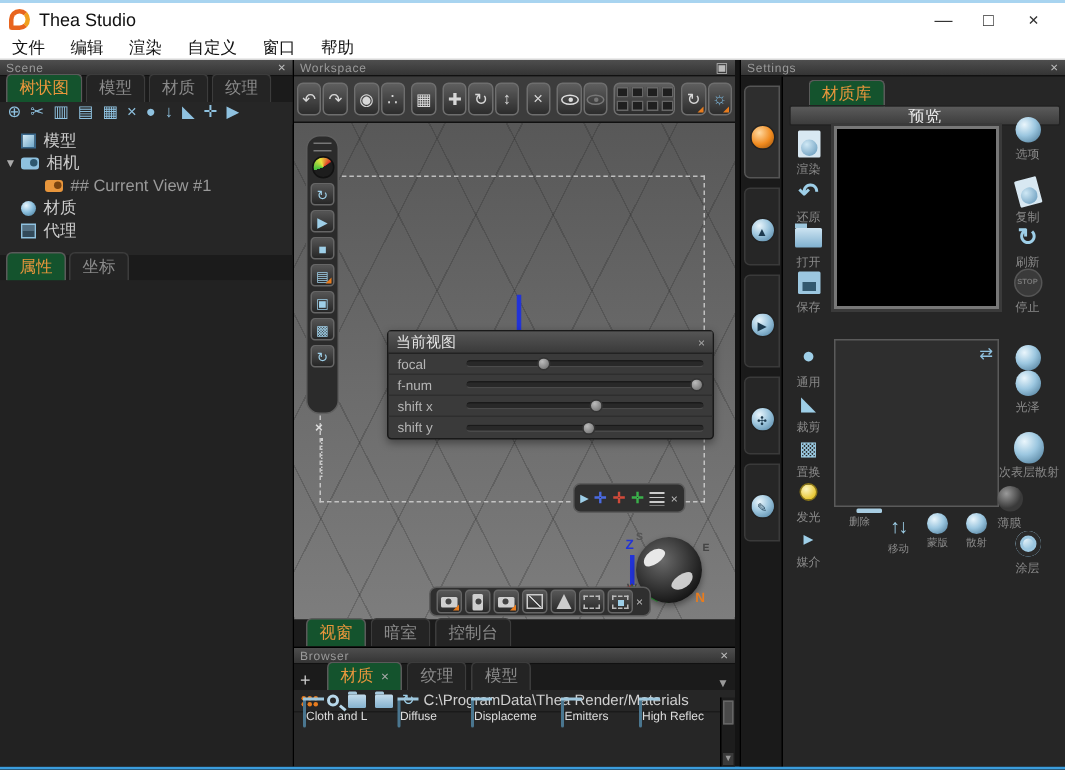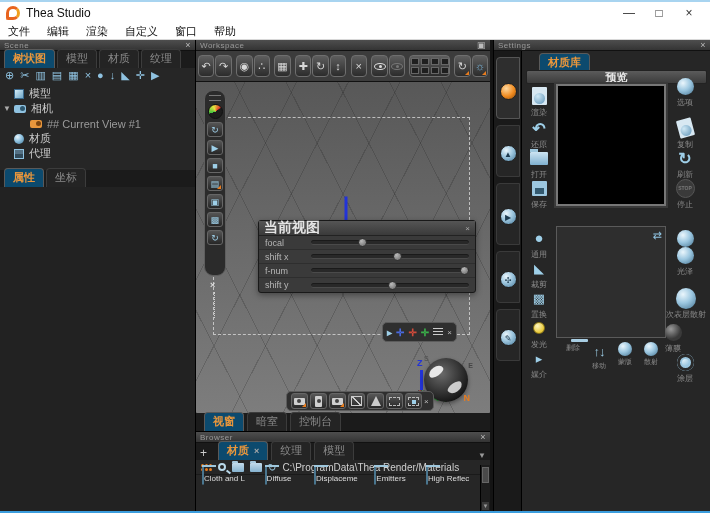--- a/index.html
+++ b/index.html
@@ -20,21 +20,21 @@
   
   .main { position:absolute; top:38px; left:0; right:0; bottom:0; background:#141414; }
   .panel { position:absolute; background:#262626; }
   .phdr { height:11px; background:linear-gradient(#4e4e4e,#343434); color:#9a9a9a; font-size:8px;
           display:flex; justify-content:space-between; align-items:center; padding:0 4px;
           border-bottom:1px solid #111; letter-spacing:.5px; }
   .phdr .x { color:#bbb; font-size:9px; }
   .tabrow { display:flex; align-items:flex-end; background:#1b1b1b; height:17px; padding-left:4px; gap:2px; }
   .tab { font-size:11px; color:#8a8a8a; padding:1px 8px 2px; border-radius:4px 4px 0 0;
          background:#242424; border:1px solid #3c3c3c; border-bottom:none; white-space:nowrap; }
-  .tab.active { color:#e8963c; background:#0c4a6e; border-color:#5a5a5a; font-weight:bold; }
+  .tab.active { color:#e8963c; background:#14532d; border-color:#5a5a5a; font-weight:normal; }
 
   
   #scene { left:0; top:0; width:196px; bottom:0; border-right:1px solid #000; }
   .tools { height:15px; display:flex; align-items:center; gap:6px; padding:0 5px; background:#262626; }
   .tico { color:#8fc2e0; font-size:11px; line-height:11px; }
   .tree { padding:3px 0; }
   .trow { display:flex; align-items:center; height:15px; padding-left:14px; gap:5px; font-size:11px; color:#ccc; }
   .trow .caret { position:absolute; left:3px; color:#aaa; font-size:8px; }
   .trow.child { padding-left:30px; color:#9a9a9a; }
   .cube { width:10px; height:10px; background:linear-gradient(135deg,#d6ecf7,#6fa7c8); border:1px solid #39688c; }
@@ -81,21 +81,21 @@
   .axis { position:absolute; transform-origin:left center; height:2px; }
   .ax-z { left:150px; top:153px; width:40px; background:#2233d8; transform:rotate(-90deg); height:3px; }
   .ax-x { left:151px; top:153px; width:74px; background:#c03028; transform:rotate(136deg); }
   .ax-y { left:151px; top:153px; width:66px; background:#2faa3a; transform:rotate(37deg); }
 
   
   .campanel { position:absolute; left:62px; top:138px; width:218px; background:#3a3a3a;
               border:1px solid #191919; border-radius:3px; box-shadow:0 2px 6px rgba(0,0,0,.4); }
   .camhdr { height:15px; background:linear-gradient(#555,#3a3a3a); display:flex; align-items:center;
             justify-content:space-between; padding:0 5px; border-bottom:1px solid #222; }
-  .camtitle { font-size:14px; font-weight:bold; color:#e3e3e3; }
+  .camtitle { font-size:10px; font-weight:normal; color:#e3e3e3; }
   .camhdr .x { color:#aaa; font-size:8px; }
   .srow { display:flex; align-items:center; height:14px; padding:0 6px; border-bottom:1px solid #2e2e2e; gap:4px; }
   .slabel { width:42px; font-size:9px; color:#b5b5b5; }
   .strack { flex:1; height:5px; background:#282828; border-radius:3px; border-top:1px solid #1a1a1a; border-bottom:1px solid #4a4a4a; position:relative; }
   .shandle { position:absolute; top:-3px; width:9px; height:9px; border-radius:50%; background:radial-gradient(circle at 35% 30%,#bbb,#666); border:1px solid #333; }
 
   
   .snapbar { position:absolute; left:186px; top:240px; height:20px; background:#2f2f2f; border:1px solid #5c5c5c;
              border-radius:5px; display:flex; align-items:center; padding:0 4px; gap:4px; }
   .snapic { font-size:10px; font-weight:bold; }
@@ -160,21 +160,21 @@
   .stab { position:absolute; left:2px; width:24px; border-radius:4px 0 0 4px; background:#262626; border:1px solid #3a3a3a;
           display:flex; flex-direction:column; align-items:center; justify-content:center; gap:3px; padding:3px 0; }
   .stab .vlabel { writing-mode:vertical-rl; font-size:9px; color:#8a8a8a; letter-spacing:1px; }
   .stab.active { background:#2e2e2e; border-color:#555; }
   .stab.active .vlabel { color:#e8963c; font-weight:bold; }
   .sball { width:17px; height:17px; border-radius:50%; background:radial-gradient(circle at 35% 30%,#e9f5fb,#9dc6de 45%,#4a7d9e); border:1px solid #222; }
   .sball.orange { background:radial-gradient(circle at 35% 30%,#ffd9a0,#f08a1e 55%,#8a4a0e); }
   .sball .g { color:#1d3a4e; font-size:8px; display:block; text-align:center; line-height:17px; }
 
   .sechdr { position:absolute; height:14px; background:linear-gradient(#5b5b5b,#3c3c3c); border:1px solid #222; border-radius:2px;
-            color:#e8e8e8; font-size:11px; font-weight:bold; display:flex; align-items:center; justify-content:center; }
+            color:#e8e8e8; font-size:11px; font-weight:normal; display:flex; align-items:center; justify-content:center; }
   .sbtn { position:absolute; width:30px; text-align:center; }
   .sbtn .big { width:20px; height:20px; margin:0 auto; border-radius:4px; display:flex; align-items:center; justify-content:center; }
   .sbtn .cap { display:block; font-size:8px; color:#8a8a8a; margin-top:1px; }
   .gball { width:17px; height:17px; border-radius:50%; background:radial-gradient(circle at 35% 30%,#eaf6fc,#9cc7e0 45%,#43718f); }
   .gball.dark { background:radial-gradient(circle at 35% 30%,#9a9a9a,#3a3a3a 60%); }
   .gball.ring { background:radial-gradient(circle at 35% 30%,#eaf6fc,#9cc7e0 45%,#43718f); box-shadow:inset 0 0 0 3px #2a2a2a, inset 0 0 0 5px #9cc7e0; }
   .gdoc { width:15px; height:18px; background:#d8e8f2; border-radius:1px; position:relative; }
   .gdoc::after { content:""; position:absolute; left:2px; top:6px; width:11px; height:11px; border-radius:50%; background:radial-gradient(circle at 35% 30%,#cfe8f5,#5f94b8); }
   .garrow { color:#9ecfe8; font-size:16px; font-weight:bold; }
   .gfold { width:18px; height:13px; background:linear-gradient(#cde4f2,#7fb0cf); border-radius:1px; position:relative; }
@@ -349,29 +349,29 @@
           <span class="camtitle">当前视图</span>
           <span class="x">×</span>
         </div>
         <div class="srow">
           <span class="slabel">focal</span>
           <span class="strack">
               <span class="shandle" style="left:30%"></span>
             </span>
         </div>
         <div class="srow">
+          <span class="slabel">f-num</span>
+          <span class="strack">
+              <span class="shandle" style="left:94%"></span>
+            </span>
+        </div>
+        <div class="srow">
           <span class="slabel">shift x</span>
           <span class="strack">
               <span class="shandle" style="left:52%"></span>
-            </span>
-        </div>
-        <div class="srow">
-          <span class="slabel">f-num</span>
-          <span class="strack">
-              <span class="shandle" style="left:94%"></span>
             </span>
         </div>
         <div class="srow" style="border-bottom:none">
           <span class="slabel">shift y</span>
           <span class="strack">
               <span class="shandle" style="left:49%"></span>
             </span>
         </div>
       </div>
 

